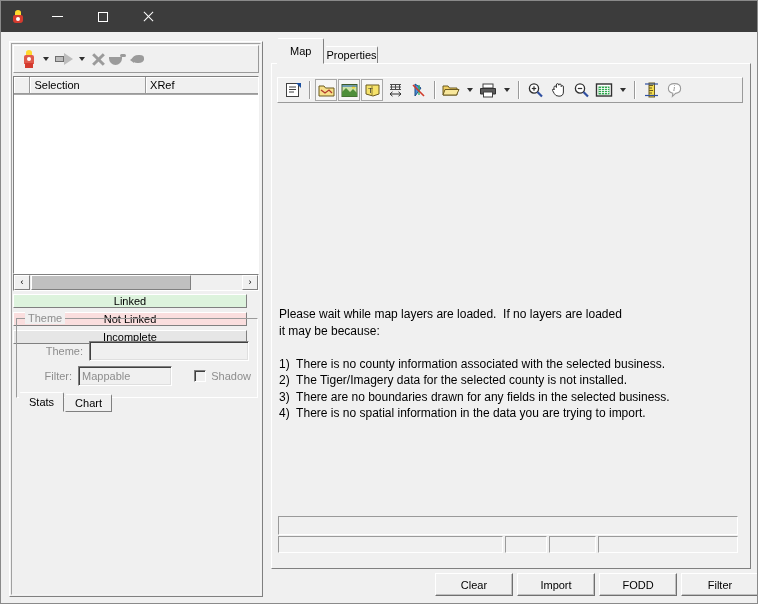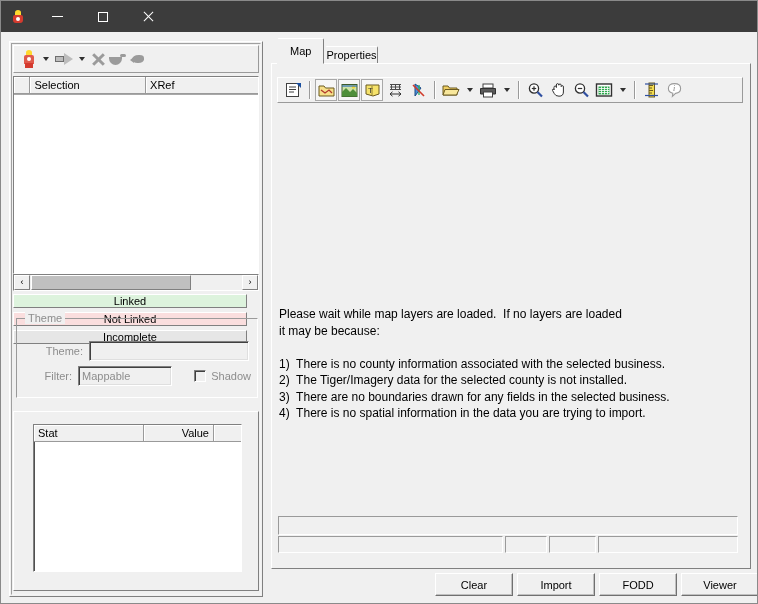--- a/index.html
+++ b/index.html
@@ -559,30 +559,25 @@
       <div class="tg-row" style="left:8px; top:47px; width:226px;">
         <div class="lbl" style="width:58px">Filter:</div>
         <div class="combo" style="margin-left:6px;width:115px;height:20px;">Mappable</div>
         <div style="display:flex;align-items:center;margin-left:22px;">
           <div class="chk-box"></div>
           <div class="lbl" style="text-align:left">Shadow</div>
         </div>
       </div>
     </div>
 
-
-    <div class="stats-panel">
-      <div class="stats-grid">
-        <div class="sg-head">
-          <div class="sg-col" style="width:110px">Stat</div>
-          <div class="sg-col" style="width:70px;justify-content:flex-end">Value</div>
-          <div class="sg-col" style="width:27px;border-right:none"></div>
-        </div>
-      </div>
-    </div>
+    <div class="stats-tabstrip">
+      <div class="tab active">Stats</div>
+      <div class="tab">Chart</div>
+    </div>
+
   </div>
 
   <div class="right-tabstrip">
     <div class="tab active" style="padding:12px 12px">Map</div>
     <div class="tab" style="padding:0 0">Properties</div>
   </div>
 
   <div class="right-panel">
 
     <div class="map-toolbar">
@@ -751,16 +746,16 @@
       <div class="ms-cell" style="width:42px"></div>
       <div class="ms-cell" style="width:47px"></div>
       <div class="ms-cell" style="width:140px;margin-right:0"></div>
     </div>
   </div>
 
   <div class="btn-row">
     <div class="btn">Clear</div>
     <div class="btn">Import</div>
     <div class="btn">FODD</div>
-    <div class="btn">Viewer</div>
+    <div class="btn">Filter</div>
   </div>
 
 </div>
 
 </body></html>

